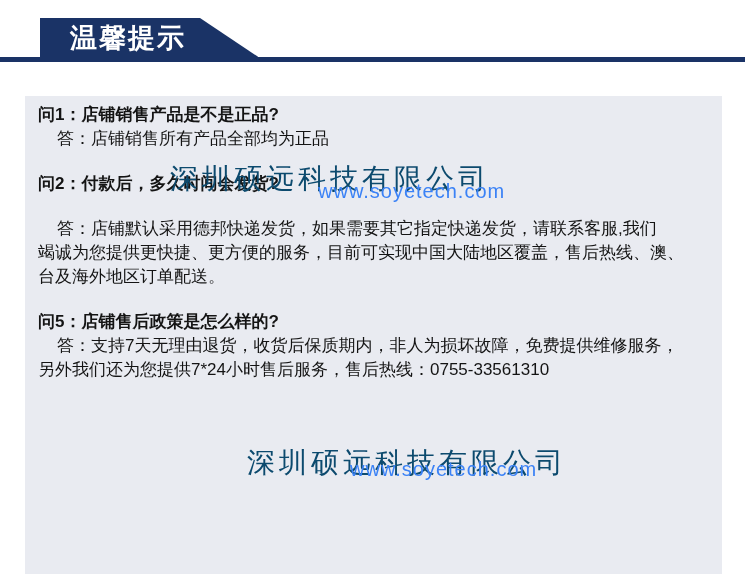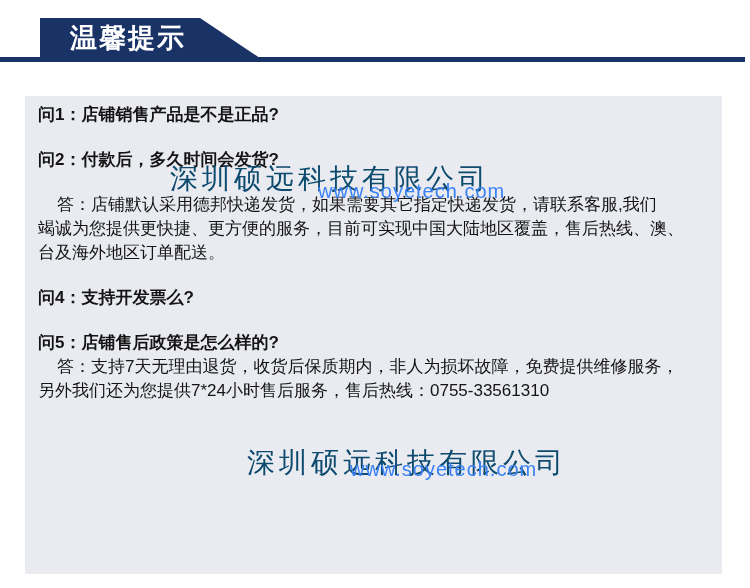--- a/index.html
+++ b/index.html
@@ -92,34 +92,34 @@
 
   <div class="ribbon">
     <div class="ribbon-title">温馨提示</div>
   </div>
   <div class="ribbon-underline"></div>
 
   <div class="panel">
 
     <div class="qa">
       <p class="question">问1：店铺销售产品是不是正品?</p>
+      <p class="answer">答：店铺销售所有产品全部均为正品</p>
     </div>
 
     <div class="qa">
       <p class="question">问2：付款后，多久时间会发货?</p>
     </div>
 
     <div class="qa">
       <p class="answer">答：店铺默认采用德邦快递发货，如果需要其它指定快递发货，请联系客服,我们
 竭诚为您提供更快捷、更方便的服务，目前可实现中国大陆地区覆盖，售后热线、澳、
 台及海外地区订单配送。</p>
     </div>
 
     <div class="qa">
-      <p class="question">问4：支持开发票么?</p>
     </div>
 
     <div class="qa">
       <p class="question">问5：店铺售后政策是怎么样的?</p>
       <p class="answer">答：支持7天无理由退货，收货后保质期内，非人为损坏故障，免费提供维修服务，
 另外我们还为您提供7*24小时售后服务，售后热线：0755-33561310</p>
     </div>
 
   </div>
 

